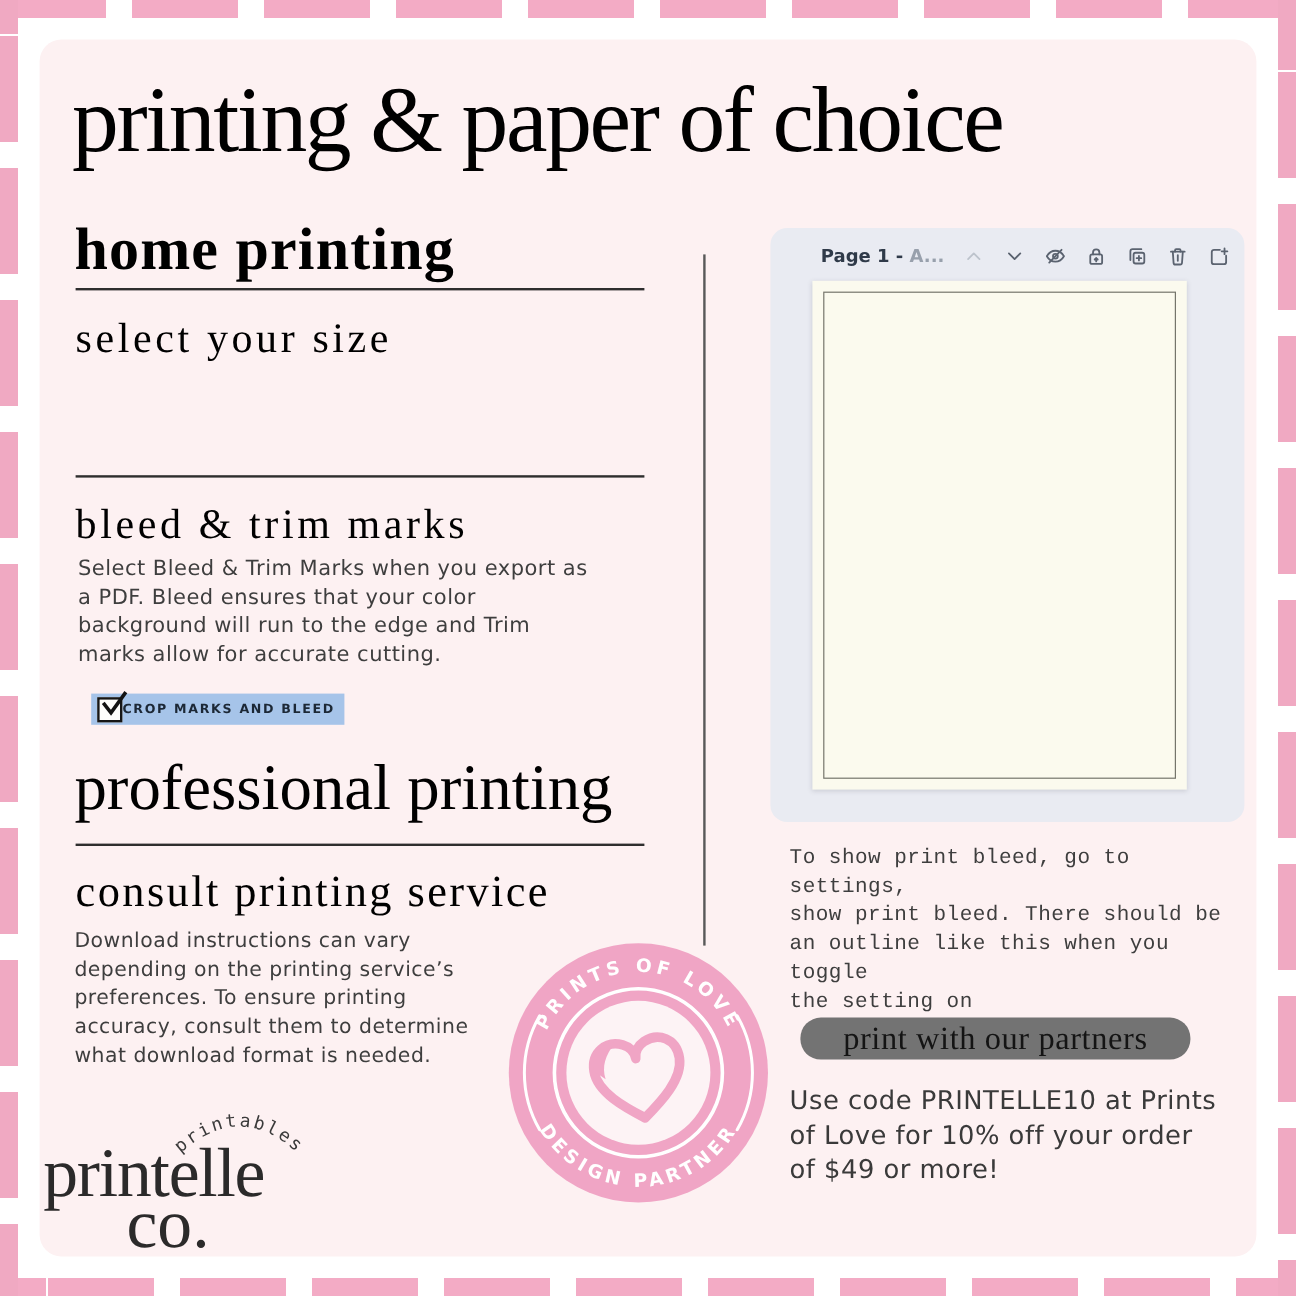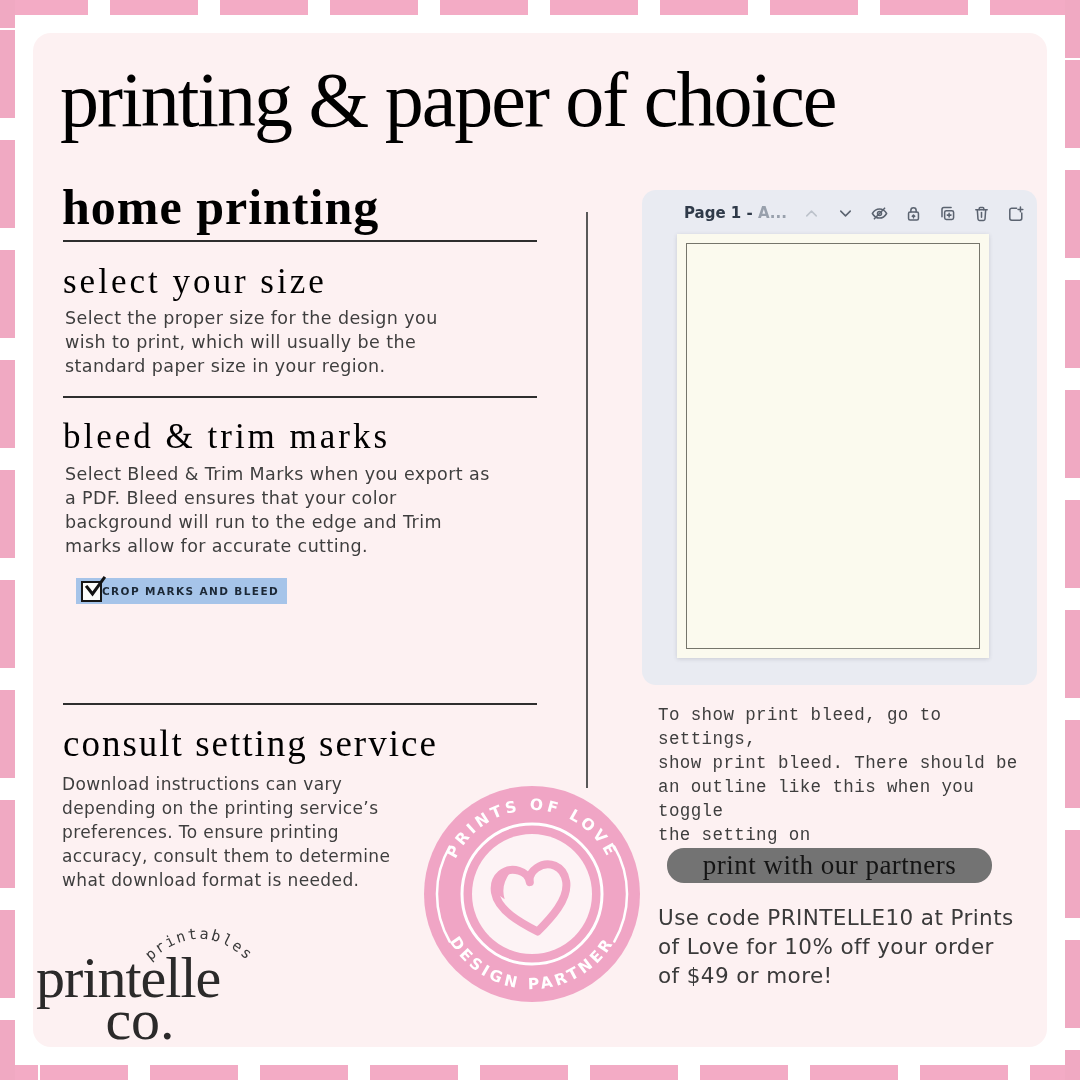--- a/index.html
+++ b/index.html
@@ -72,42 +72,40 @@
   <div class="bstrip br"></div>
 
   <div class="card"></div>
 
   <h1 class="serif title">printing &amp; paper of choice</h1>
 
   <h2 class="serif h-home">home printing</h2>
   <div class="rule r1"></div>
 
   <h3 class="serif h-select">select your size</h3>
-  <p class="body-text p1">Select the proper size for the design you
-wish to print, which will usually be the
-standard paper size in your region.</p>
 
   <div class="rule r2"></div>
   <h3 class="serif h-bleed">bleed &amp; trim marks</h3>
   <p class="body-text p2">Select Bleed &amp; Trim Marks when you export as
 a PDF. Bleed ensures that your color
 background will run to the edge and Trim
 marks allow for accurate cutting.</p>
 
   <div class="checkbox-bar">
     <span class="cb-box">
       <svg width="22" height="22" viewBox="0 0 22 22">
           <path d="M3 10 l5.5 7 L20 1" stroke="#131313" stroke-width="3" fill="none" stroke-linecap="square"></path>
         </svg>
     </span>
     <span class="cb-label">CROP MARKS AND BLEED</span>
   </div>
 
+  <h2 class="serif h-pro">professional printing</h2>
   <div class="rule r3"></div>
-  <h3 class="serif h-consult">consult setting service</h3>
+  <h3 class="serif h-consult">consult printing service</h3>
   <p class="body-text p3">Download instructions can vary
 depending on the printing service’s
 preferences. To ensure printing
 accuracy, consult them to determine
 what download format is needed.</p>
 
   <div class="vdivider"></div>
 
   <div class="viewer">
     <div class="vp-toolbar">

